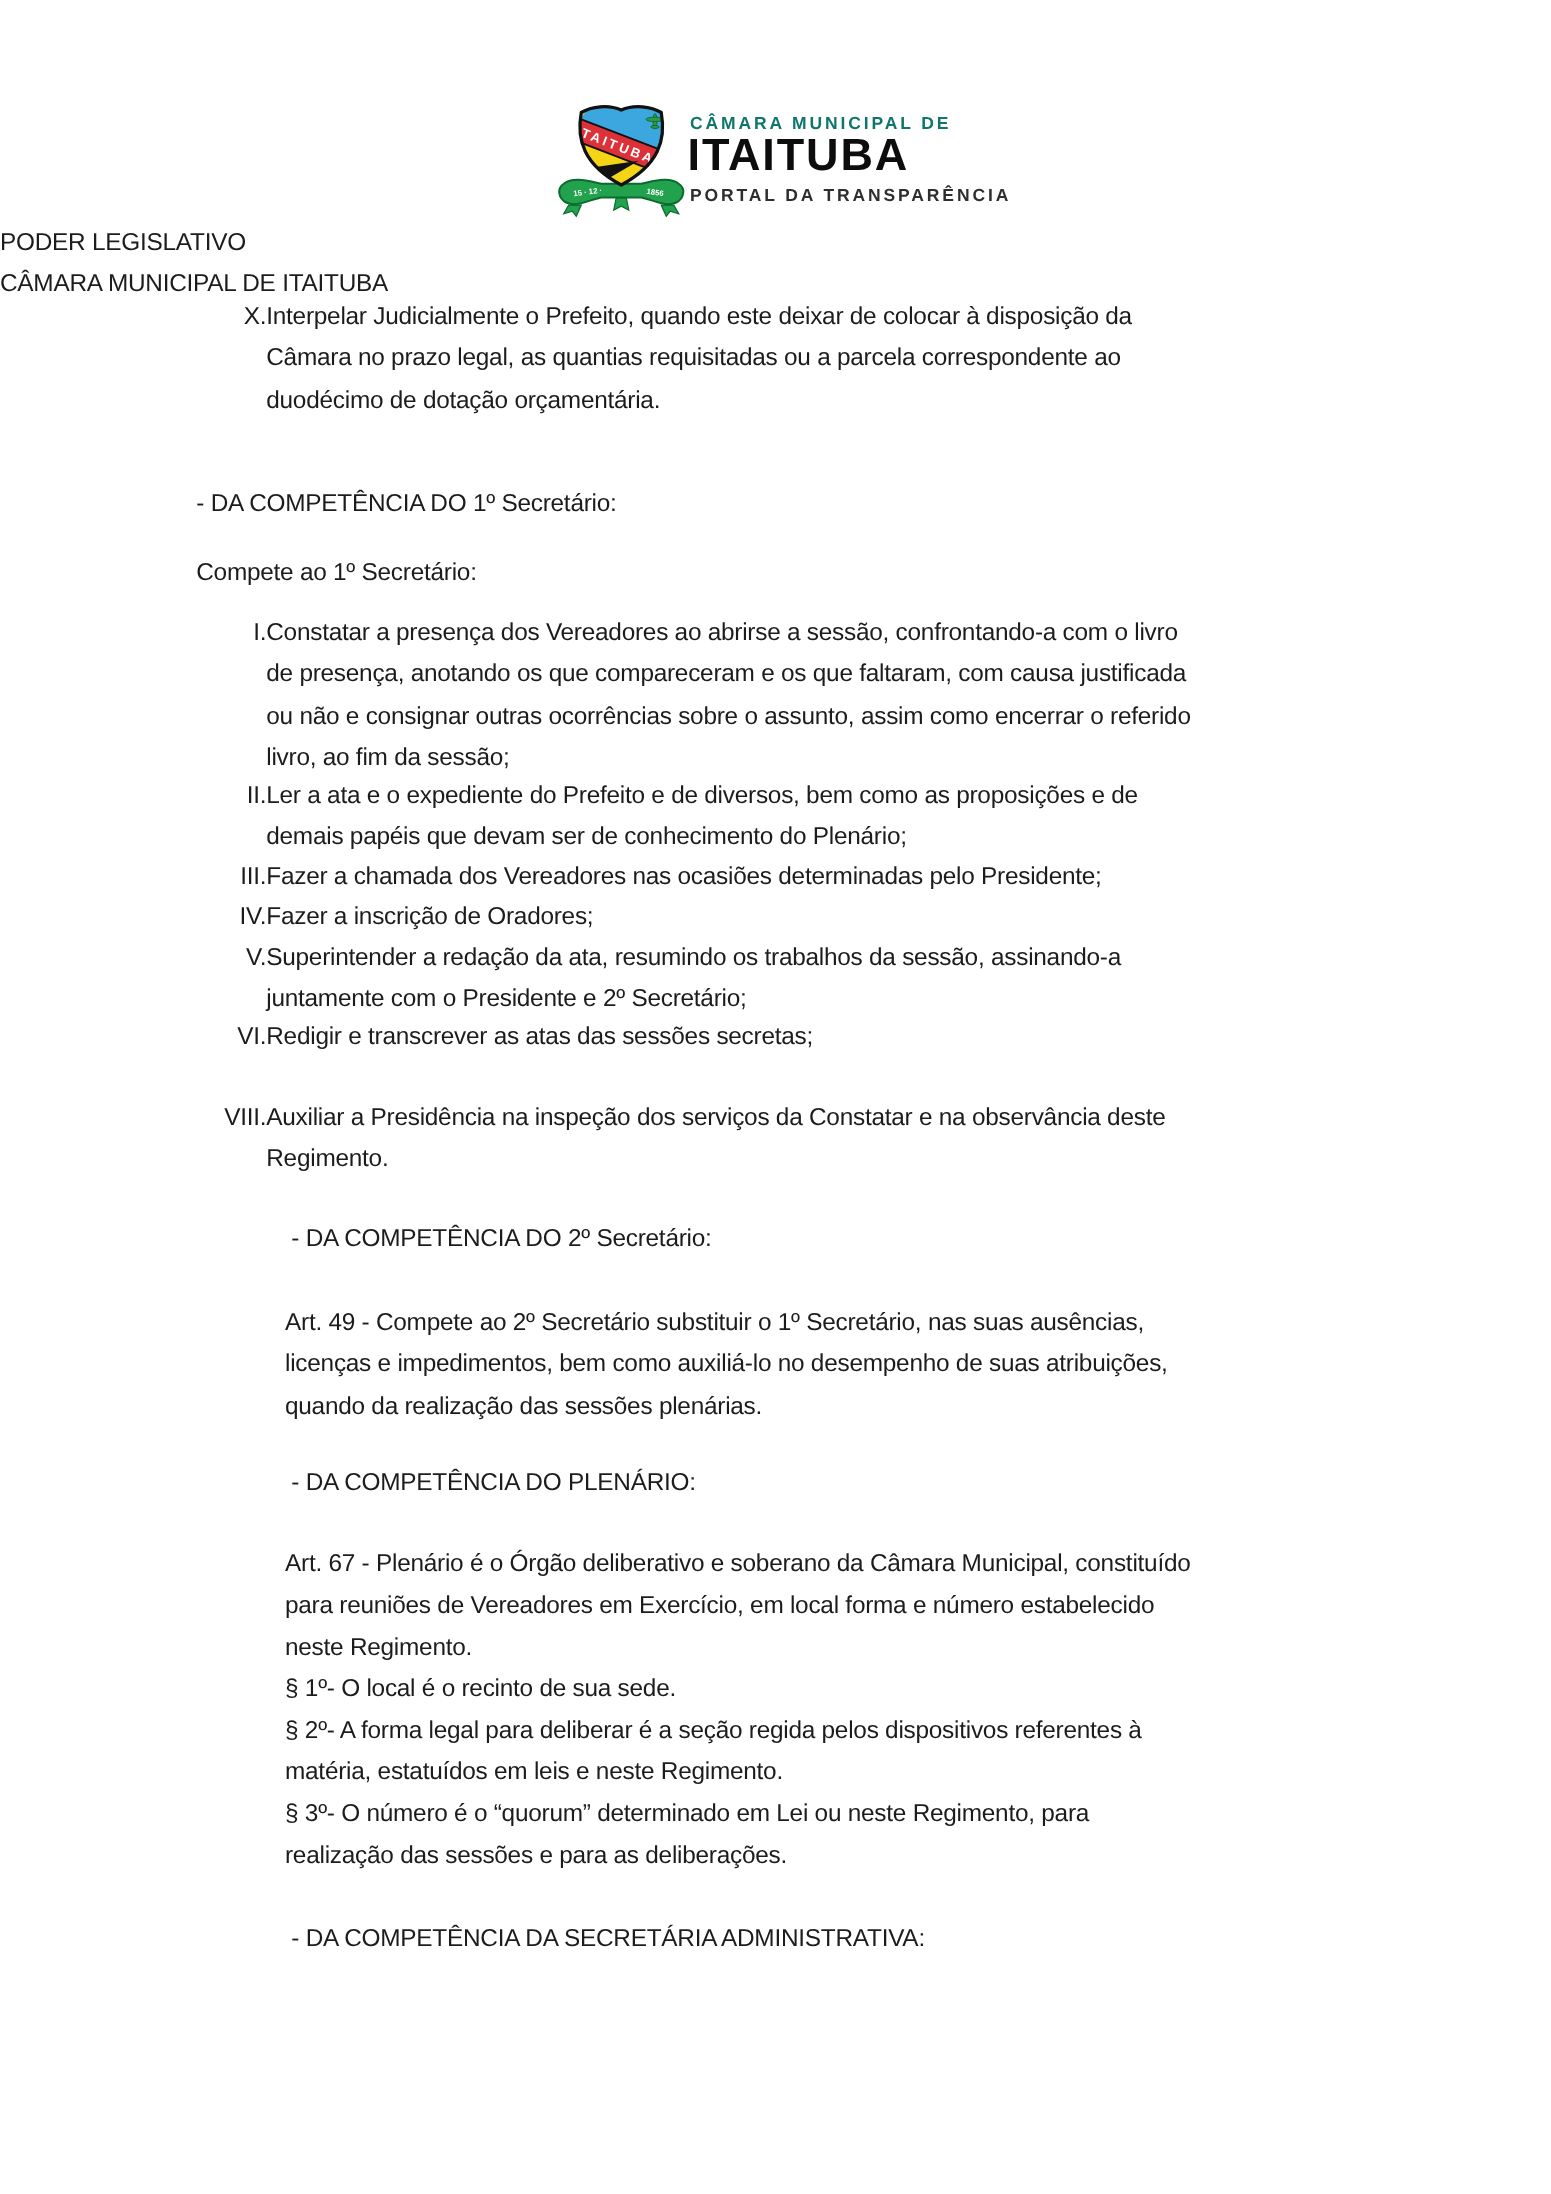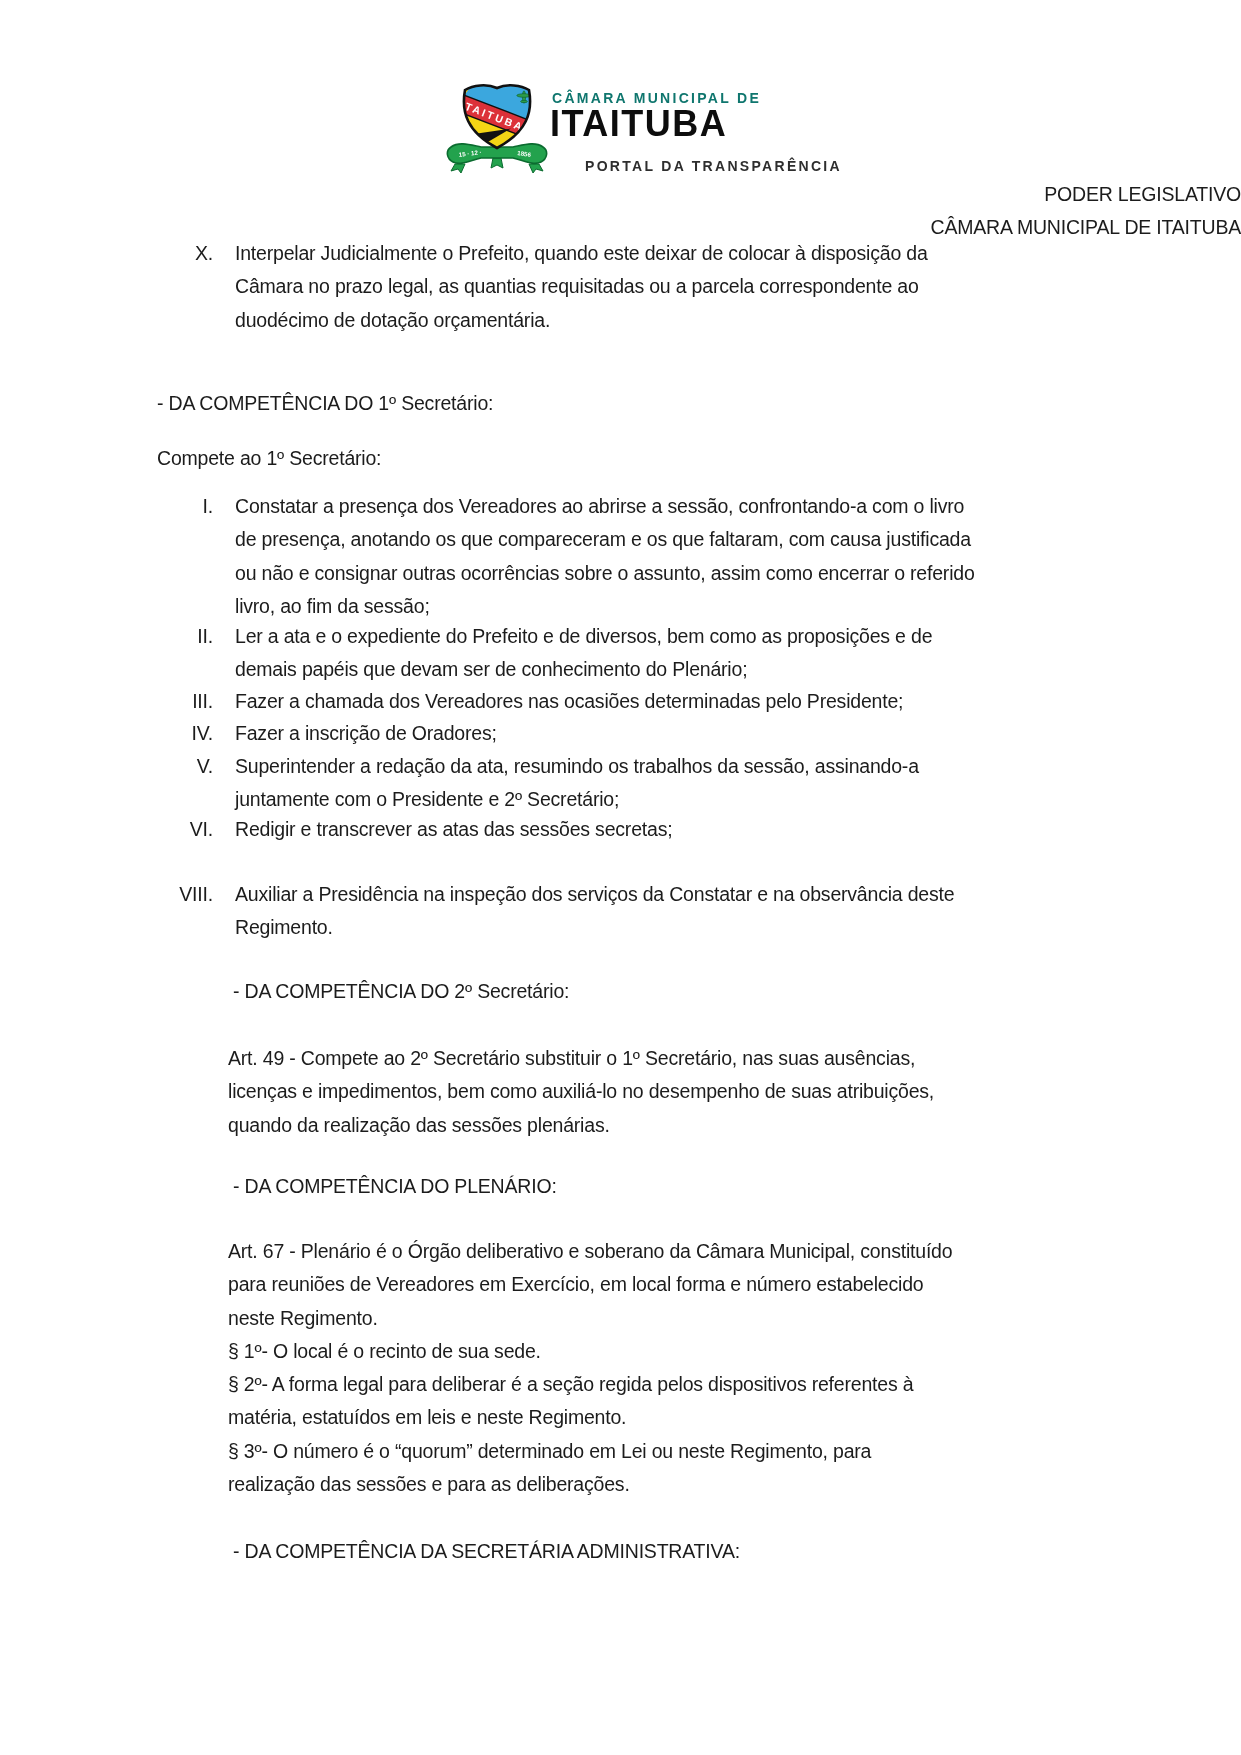--- a/index.html
+++ b/index.html
@@ -5,36 +5,36 @@
   html,body{margin:0;padding:0;background:#ffffff;}
   .page{
     position:relative;width:1241px;height:1755px;background:#ffffff;
     font-family:"Liberation Sans","DejaVu Sans",sans-serif;
     color:#1c1c1c;overflow:hidden;
   }
   .tline{
     position:absolute;font-size:19.5px;line-height:33.4px;
     letter-spacing:-0.2px;white-space:pre-line;
   }
-  .center{left:0;width:1241px;text-align:right;}
+  .center{left:0;width:1241px;text-align:left;}
   .list-item{position:absolute;left:157px;display:flex;font-size:19.5px;line-height:33.4px;letter-spacing:-0.2px;}
   .num{width:56px;flex:none;text-align:right;}
-  .itext{margin-left:22px;width:870px;white-space:pre-line;}
+  .itext{width:870px;white-space:pre-line;}
   .indent-h{left:233px;}
   .para{left:228px;width:880px;}
   
   .lg-small{
     position:absolute;left:552px;font-size:14px;letter-spacing:2.3px;
     color:#0f766e;font-weight:600;line-height:16px;white-space:nowrap;
   }
   .lg-big{
     position:absolute;left:550px;top:106px;font-size:36px;line-height:36px;
     font-weight:800;letter-spacing:1.5px;color:#0d0d0d;white-space:nowrap;
   }
-  .lg-portal{top:158px;color:#2e2e2e;margin-left:33px;}
+  .lg-portal{top:148px;color:#2e2e2e;}
   .lg-camara{top:90px;}
   svg text{font-family:"Liberation Sans","DejaVu Sans",sans-serif;}
 </style>
 </head>
 <body>
 
 <div class="page">
 
   <svg style="position:absolute;left:441px;top:78px" width="112" height="96" viewBox="0 0 112 96">
     <defs>

